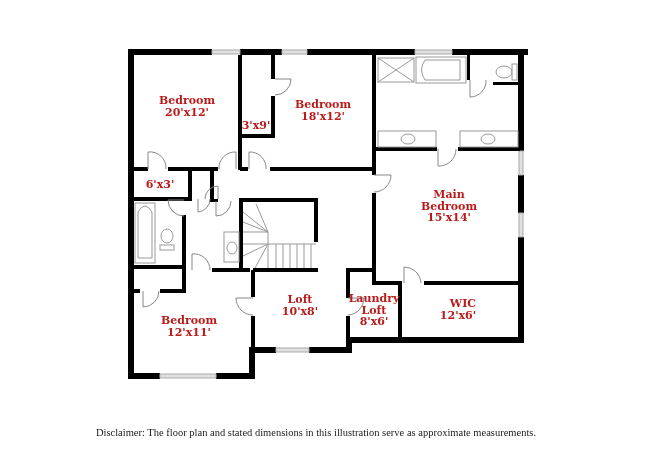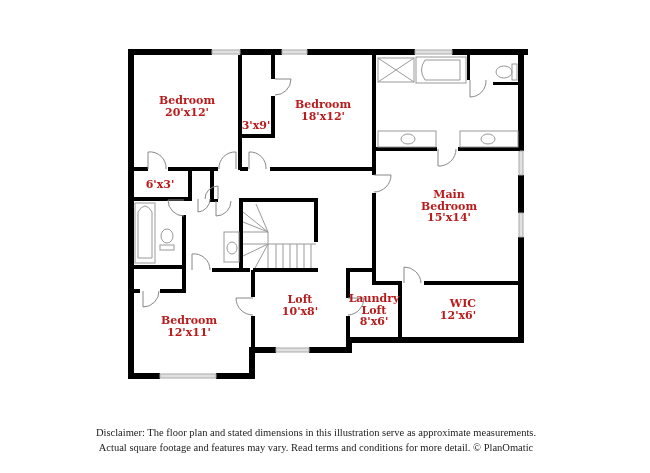--- a/index.html
+++ b/index.html
@@ -223,14 +223,13 @@
     <span class="dim">12'x6'</span>
   </div>
   <div class="room-label" style="left:189px;top:327px;">
     <span class="nm">Bedroom</span>
     <span class="dim">12'x11'</span>
   </div>
 </div>
 
 <div id="disclaimer">
   <div>Disclaimer: The floor plan and stated dimensions in this illustration serve as approximate measurements.</div>
-  <div>Actual square footage and features may vary. Read terms and conditions for more detail. © PlanOmatic</div>
 </div>
 
 </body></html>

